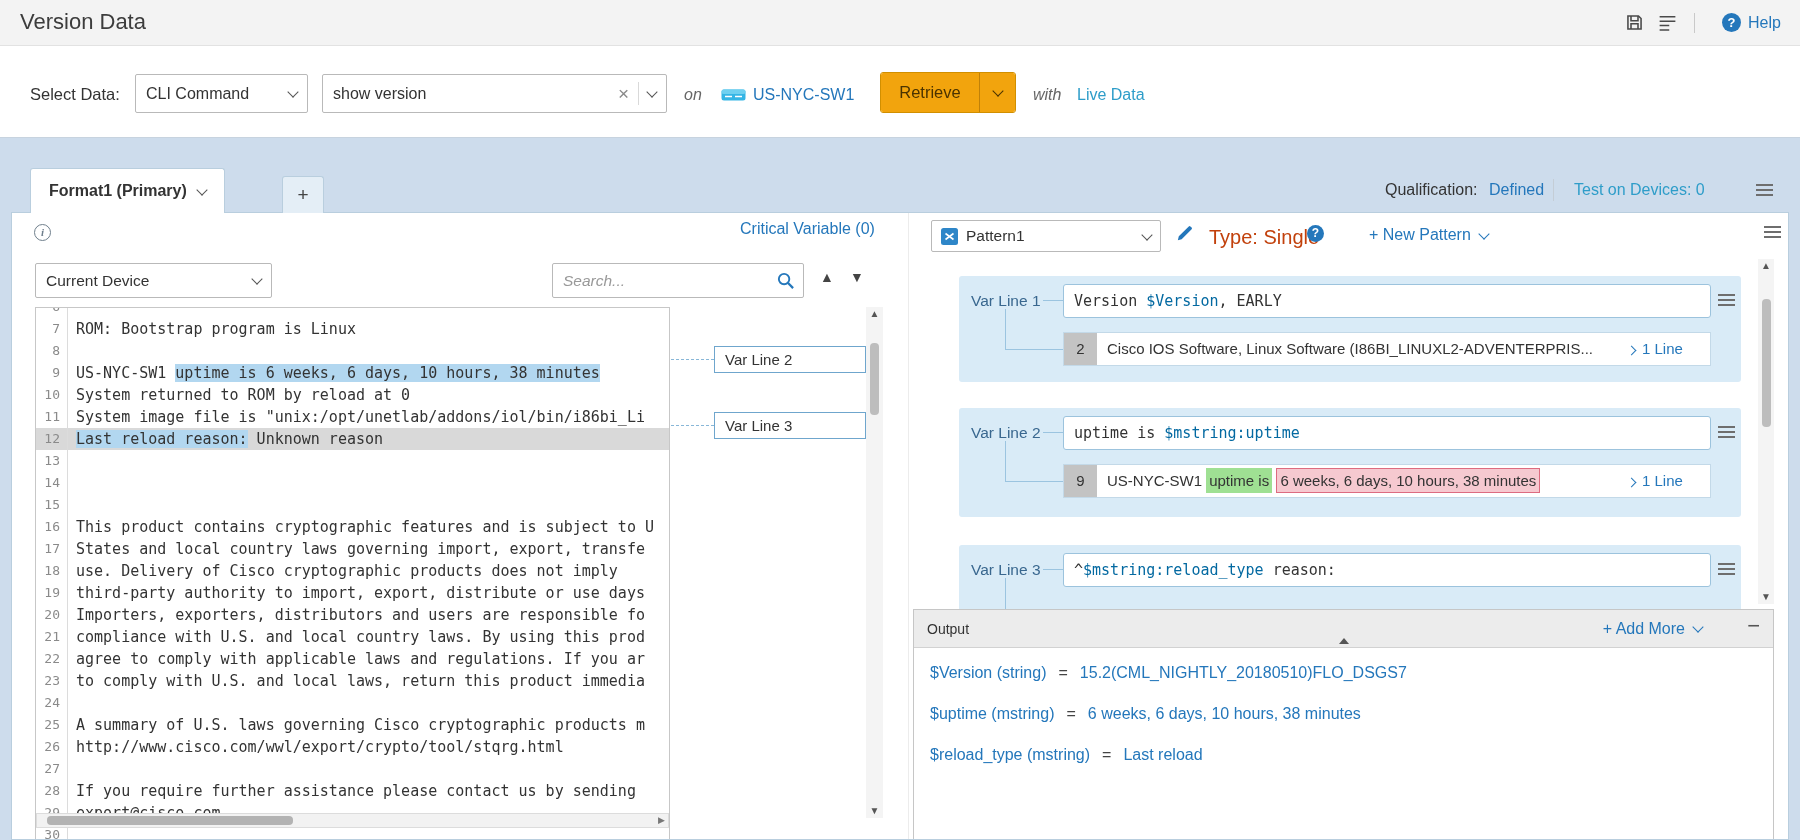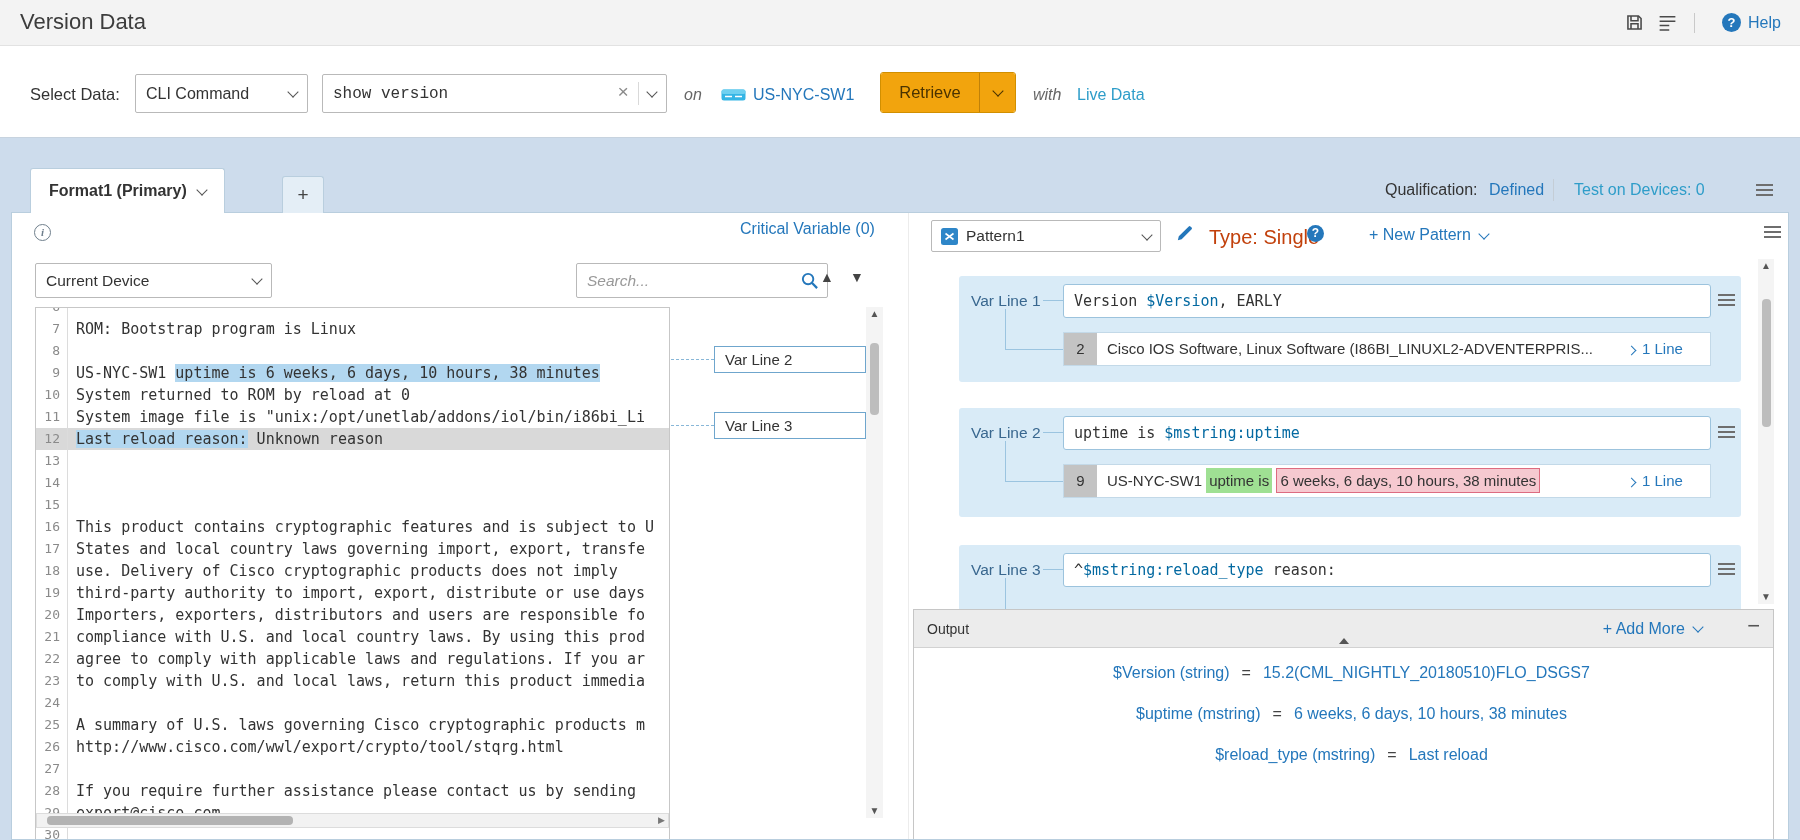--- a/index.html
+++ b/index.html
@@ -20,21 +20,21 @@
   [data-name="header-divider"]{ position:absolute; left:1694px; top:13px; width:1px; height:20px; background:#c9c9c9; }
   [data-name="help-icon"]{ position:absolute; left:1722px; top:13px; }
   [data-name="help-link"]{ position:absolute; left:1748px; top:14px; font-size:16px; color:var(--accent-blue); cursor:pointer; }
   .q-badge{ display:inline-block; width:19px; height:19px; border-radius:50%; background:var(--accent-blue); color:#fff; font-weight:bold; font-size:13px; text-align:center; line-height:19px; cursor:pointer; }
 
   
   [data-name="select-data-bar"]{ position:absolute; left:0; top:46px; width:1800px; height:92px; background:#fff; border-bottom:1px solid #c7d3df; }
   [data-name="select-data-label"]{ position:absolute; left:30px; top:39px; font-size:16.5px; color:#333; }
   .ui-select{ position:absolute; display:flex; align-items:center; background:#fff; border:1px solid #b9b9b9; border-radius:2px; font-size:16px; color:#333; padding:0 10px; cursor:pointer; }
   [data-name="data-type-select"]{ left:135px; top:28px; width:173px; height:39px; }
-  [data-name="command-combobox"]{ left:322px; top:28px; width:345px; height:39px;font-family:Liberation Mono, monospace; }
+  [data-name="command-combobox"]{ left:322px; top:28px; width:345px; height:39px; }
   .chev{ display:inline-block; width:8px; height:8px; border-right:1.7px solid #555; border-bottom:1.7px solid #555; transform:rotate(45deg); margin-left:auto; margin-bottom:3px; }
   .chev.inl{ margin-left:9px; }
   .chev.blue{ border-color:var(--accent-blue); }
   .clear-x{ margin-left:auto; color:#8b8b8b; font-size:19px; line-height:19px; cursor:pointer; }
   .combo-sep{ width:1px; height:23px; background:#d9d9d9; margin:0 9px; }
   [data-name="command-combobox"] .chev{ margin-left:0; }
   em.flow{ position:absolute; font-style:italic; color:#666; font-size:16px; }
   [data-name="on-label"]{ left:684px; top:40px; }
   [data-name="with-label"]{ left:1033px; top:40px; }
   [data-name="device-icon"]{ position:absolute; left:721px; top:41px; }
@@ -57,21 +57,21 @@
   [data-name="tabs-menu-icon"]{ position:absolute; left:1756px; top:45px; cursor:pointer; }
   .hamb{ position:relative; display:inline-block; width:17px; height:13px; }
   .hamb::before{ content:""; position:absolute; left:0; top:0; width:17px; height:2px; background:#6e6e6e; box-shadow:0 5px 0 #6e6e6e, 0 10px 0 #6e6e6e; }
 
   
   [data-name="main-card"]{ position:absolute; left:11px; top:212px; width:1778px; height:628px; background:#fff; border:1px solid #b9cede; overflow:hidden; }
   .info-icon{ display:inline-block; width:17px; height:17px; border:1.4px solid #6f7f8c; border-radius:50%; color:#6f7f8c; font:italic bold 11px/14px "Liberation Serif",serif; text-align:center; }
   [data-name="info-icon"]{ position:absolute; left:22px; top:11px; cursor:pointer; }
   [data-name="critical-variable-link"]{ position:absolute; left:728px; top:7px; font-size:16px; color:var(--accent-blue); cursor:pointer; }
   [data-name="device-scope-select"]{ left:23px; top:50px; width:237px; height:35px; font-size:15.5px; }
-  [data-name="search-box"]{ position:absolute; left:564px; top:50px; width:252px; height:35px; background:#fff; border:1px solid #b9b9b9; border-radius:2px; display:flex; align-items:center; }
+  [data-name="search-box"]{ position:absolute; left:540px; top:50px; width:252px; height:35px; background:#fff; border:1px solid #b9b9b9; border-radius:2px; display:flex; align-items:center; }
   [data-name="search-input"]{ border:none; outline:none; flex:1; min-width:0; padding:0 10px; font-size:15.5px; font-family:"Liberation Sans",sans-serif; color:#333; background:transparent; }
   [data-name="search-input"]::placeholder{ font-style:italic; color:#999; }
   [data-name="search-icon"]{ margin-right:8px; cursor:pointer; line-height:0; }
   .tri{ position:absolute; font-size:14px; color:#444; cursor:pointer; }
   [data-name="search-prev-button"]{ left:808px; top:56px; }
   [data-name="search-next-button"]{ left:838px; top:56px; }
 
   
   [data-name="code-editor"]{ position:absolute; left:23px; top:94px; width:635px; height:534px; background:#fff; border:1px solid #c7c7c7; overflow:hidden; }
   .code-content{ margin-top:-12px; }
@@ -131,21 +131,21 @@
 
   
   [data-name="output-panel"]{ position:absolute; left:901px; top:396px; width:861px; height:231px; background:#fff; border:1px solid #c6c6c6; z-index:6; }
   .out-header{ position:relative; height:38px; background:#ececec; border-bottom:1px solid #d2d2d2; display:flex; align-items:center; padding:0 13px; }
   [data-name="output-title"]{ font-weight:normal; font-size:14px; color:#333; }
   [data-name="collapse-icon"]{ position:absolute; left:50%; transform:translateX(-50%); top:11px; cursor:pointer; }
   [data-name="collapse-icon"] .bar{ width:11px; height:2px; background:#555; margin:0 auto 2px auto; }
   [data-name="collapse-icon"] .tri-up{ width:0; height:0; border-left:5px solid transparent; border-right:5px solid transparent; border-bottom:6px solid #555; margin:0 auto; }
   [data-name="add-more-link"]{ margin-left:auto; margin-right:58px; font-size:16px; color:var(--accent-blue); cursor:pointer; display:flex; align-items:center; }
   [data-name="minimize-icon"]{ position:absolute; right:13px; top:3px; font-size:22px; color:#555; cursor:pointer; }
-  .out-body{ padding:14px 0 0 16px;text-align:center; }
+  .out-body{ padding:14px 0 0 16px; }
   .out-row{ margin-bottom:19px; font-size:16px; line-height:22px; white-space:nowrap; }
   .out-name{ color:var(--accent-blue); margin-right:12px; }
   .out-eq{ color:#444; margin-right:12px; }
   .out-val{ color:var(--accent-blue); }
 </style>
 </head>
 <body>
 
 <div class="page" data-name="page">
 

